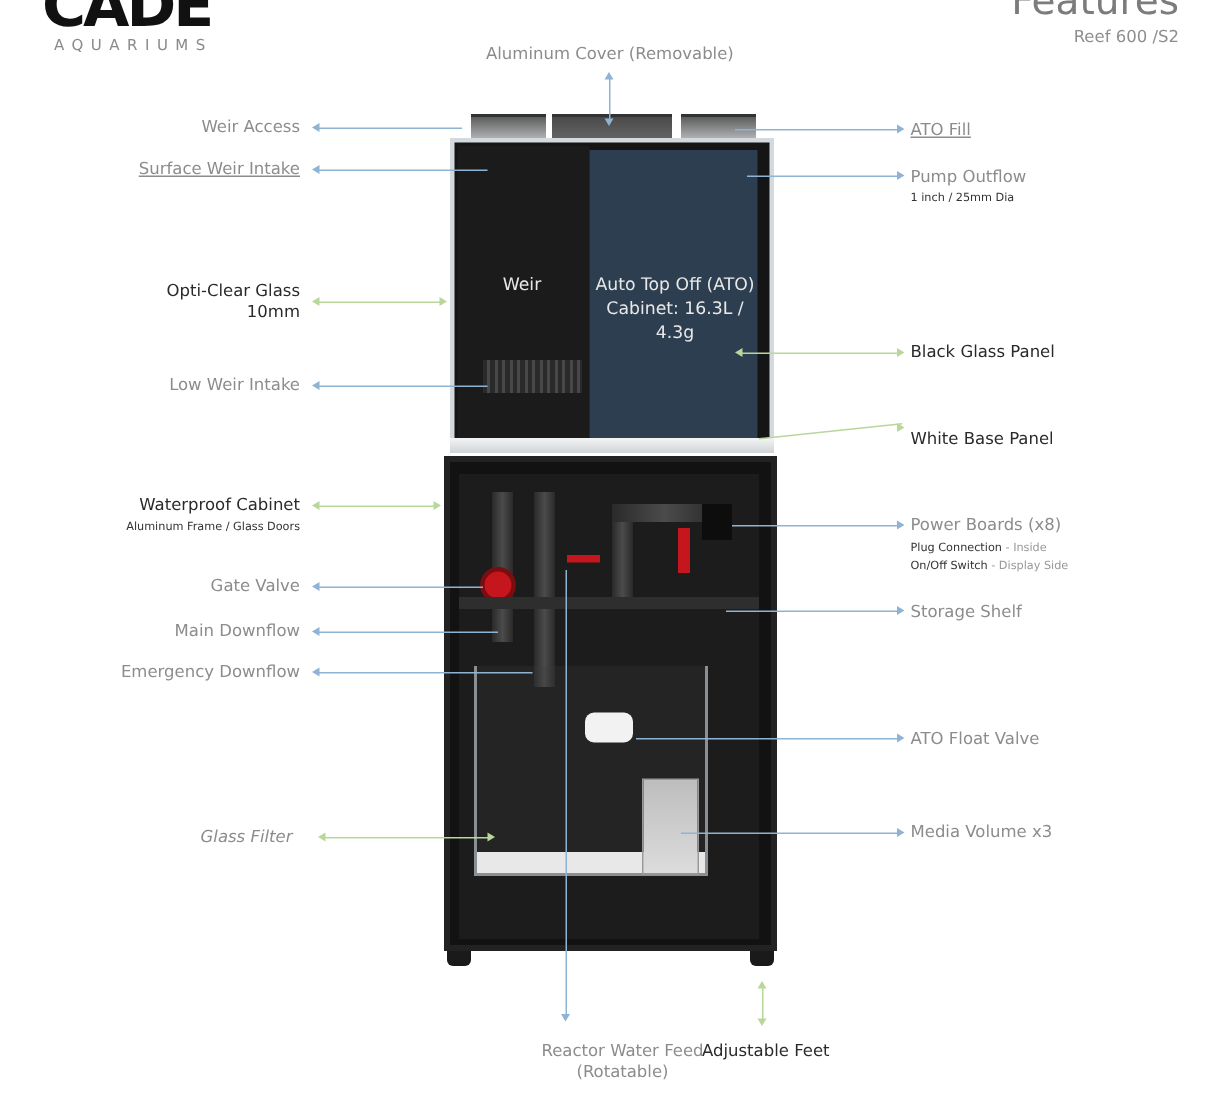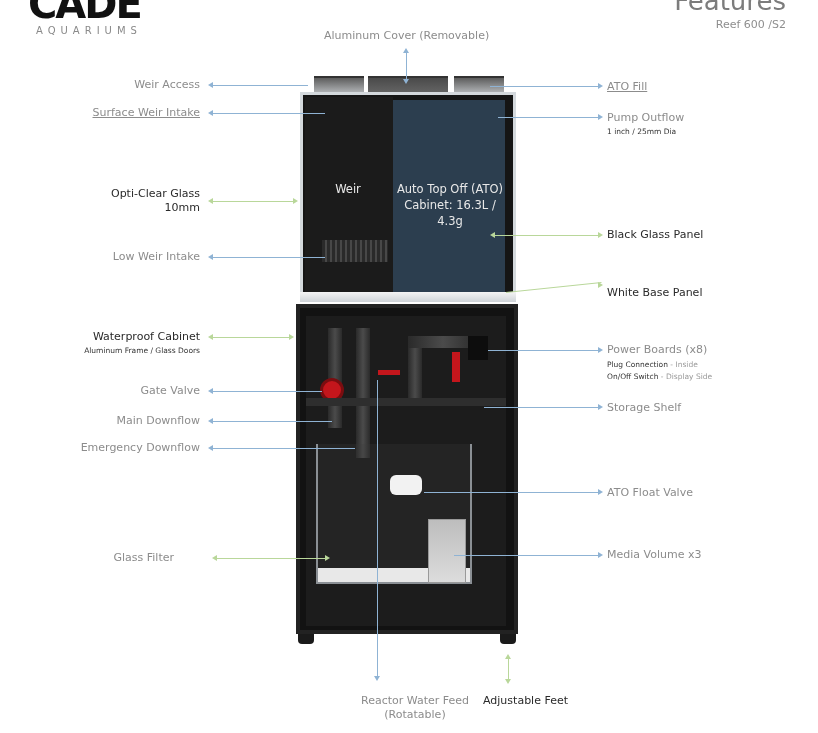--- a/index.html
+++ b/index.html
@@ -141,21 +141,21 @@
 <div class="abs arr-l" style="left:208px;top:388px;"></div>
 
 <div class="abs lbl right" style="right:618px;top:414px;">Main Downflow</div>
 <div class="abs line" style="left:210px;top:421px;width:122px;"></div>
 <div class="abs arr-l" style="left:208px;top:418px;"></div>
 
 <div class="abs lbl right" style="right:618px;top:441px;">Emergency Downflow</div>
 <div class="abs line" style="left:210px;top:448px;width:145px;"></div>
 <div class="abs arr-l" style="left:208px;top:445px;"></div>
 
-<div class="abs lbl right" style="right:644px;top:551px;">Glass Filter</div>
+<div class="abs lbl right" style="right:623px;top:551px;font-style:italic;">Glass Filter</div>
 <div class="abs line green" style="left:214px;top:558px;width:114px;"></div>
 <div class="abs arr-l green" style="left:212px;top:555px;"></div>
 <div class="abs arr-r green" style="left:325px;top:555px;"></div>
 
 <div class="abs lbl" style="left:607px;top:80px;text-decoration:underline;">ATO Fill</div>
 <div class="abs line" style="left:490px;top:86px;width:110px;"></div>
 <div class="abs arr-r" style="left:598px;top:83px;"></div>
 
 <div class="abs lbl" style="left:607px;top:111px;">Pump Outflow</div>
 <div class="abs sub" style="left:607px;top:126px;">1 inch / 25mm Dia</div>
@@ -196,13 +196,13 @@
 <div class="abs vline" style="left:377px;top:380px;height:298px;"></div>
 <div class="abs arr-d" style="left:374px;top:676px;"></div>
 <div class="abs lbl" style="left:318px;top:694px;text-align:center;width:118px;margin-left:38px;">
   <div>Reactor Water Feed</div>
   <div>(Rotatable)</div>
 </div>
 
 <div class="abs vline green" style="left:508px;top:658px;height:22px;"></div>
 <div class="abs arr-u green" style="left:505px;top:654px;"></div>
 <div class="abs arr-d green" style="left:505px;top:679px;"></div>
-<div class="abs lbl dark" style="left:483px;top:694px;">Adjustable Feet</div>
+<div class="abs lbl dark" style="left:468px;top:694px;">Adjustable Feet</div>
 
 </body></html>

